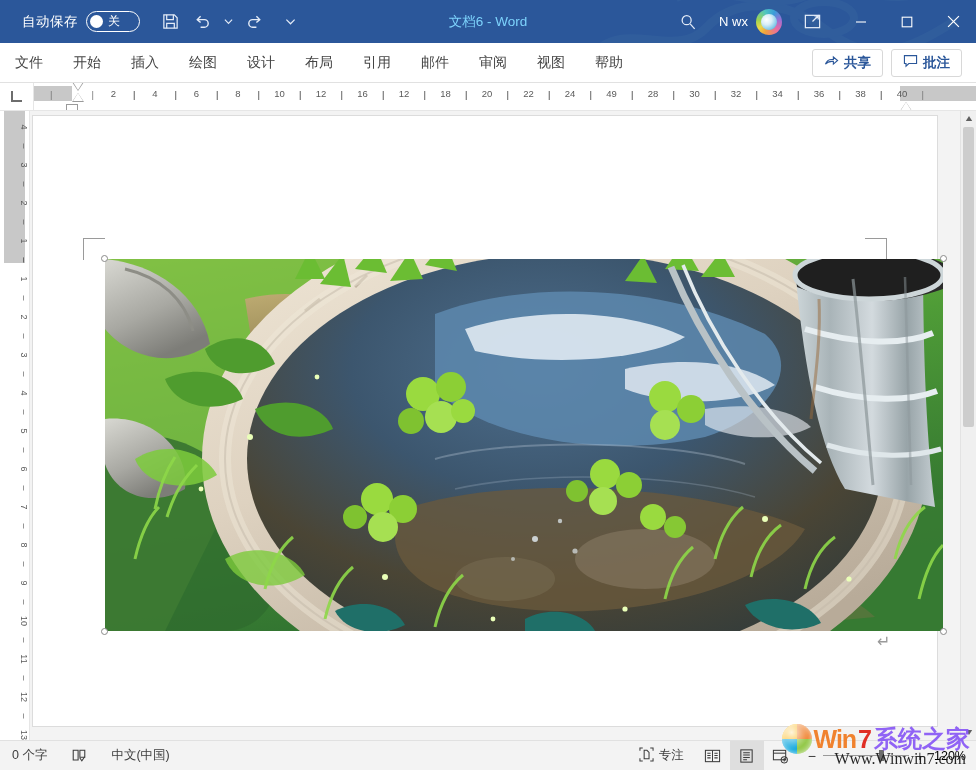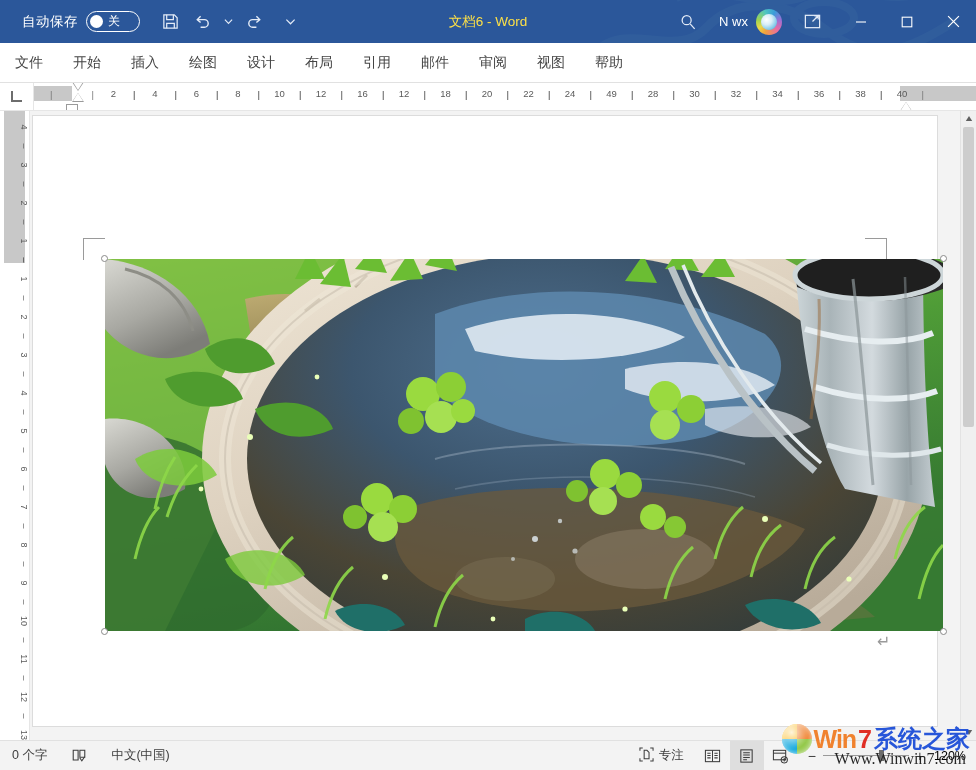--- a/index.html
+++ b/index.html
@@ -31,21 +31,21 @@
   }
   .toggle-knob { width: 13px; height: 13px; border-radius: 50%; background: #fff; flex:0 0 13px;}
   .toggle-text { color: #fff; font-size: 12px; }
   .tb-icon {
     width: 32px; height: 30px; display: flex; align-items: center; justify-content: center;
     color: #dce6f5; z-index: 2;
   }
   .tb-icon.sm { width: 20px; }
   .tb-title {
     position: absolute; left: 0; right: 0; text-align: center;
-    color: #fde047; font-size: 13.5px; pointer-events: none; z-index:1;
+    color: #7dd3fc; font-size: 13.5px; pointer-events: none; z-index:1;
   }
   .tb-right { margin-left: auto; display: flex; align-items: center; z-index: 2; }
   .tb-search { width: 46px; display:flex; align-items:center; justify-content:center; }
   .tb-user { color: #fff; font-size: 13px; padding: 0 8px; white-space: nowrap; }
   .avatar {
     width: 26px; height: 26px; border-radius: 50%;
     background:
       conic-gradient(from 200deg,
         #f2a13c 0deg, #e8d84a 40deg, #9fd450 80deg,
         #4fc6c0 140deg, #3a9bd9 190deg, #9b6fd4 240deg,
@@ -182,21 +182,21 @@
     width: 30px; height: 30px; border-radius: 50%;
     background:
       conic-gradient(from 0deg, #f07c24 0 25%, #8ec63f 0 50%, #00a3dd 0 75%, #fdb913 0 100%);
     box-shadow: inset 0 0 6px rgba(255,255,255,.75);
     position: relative;
   }
   .wm-orb::after{content:"";position:absolute;inset:0;border-radius:50%;
     background:radial-gradient(circle at 32% 28%, rgba(255,255,255,.85), rgba(255,255,255,0) 58%);}
   .wm-win { font-size: 25px; font-weight: bold; color: #f07c24; font-family:"Liberation Sans",sans-serif; letter-spacing:-1px;}
   .wm-7 { font-size: 25px; font-weight: bold; color: #e0241b; }
-  .wm-cn { font-size: 24px; font-weight: bold; color: #1d4ed8; letter-spacing: 0px; }
+  .wm-cn { font-size: 24px; font-weight: bold; color: #8b5cf6; letter-spacing: 0px; }
   .wm-url {
     font-family: "Liberation Serif", serif; font-size: 16px; color: #1a1a1a;
     margin-top: -5px; margin-right: 4px;
   }
 </style>
 </head>
 <body>
 
 <div class="app">
 
@@ -289,20 +289,38 @@
       <div class="tab">开始</div>
       <div class="tab">插入</div>
       <div class="tab">绘图</div>
       <div class="tab">设计</div>
       <div class="tab">布局</div>
       <div class="tab">引用</div>
       <div class="tab">邮件</div>
       <div class="tab">审阅</div>
       <div class="tab">视图</div>
       <div class="tab">帮助</div>
+    </div>
+    <div class="ribbon-right">
+      <div class="rr-btn">
+        <span>
+          <svg width="15" height="14" viewBox="0 0 16 15" fill="none" stroke-width="1.2">
+            <path d="M1.5 11 C3 6.5, 7 5.5, 10 6 L10 3.2 L14.5 7 L10 10.8 L10 8 C6.5 7.6, 3.5 8.5, 1.5 11Z"></path>
+          </svg>
+        </span>
+        <span>共享</span>
+      </div>
+      <div class="rr-btn">
+        <span>
+          <svg width="15" height="14" viewBox="0 0 16 15" fill="none" stroke-width="1.2">
+            <path d="M1.5 1.8h13v8.4H6.2L3.2 13v-2.8H1.5Z"></path>
+          </svg>
+        </span>
+        <span>批注</span>
+      </div>
     </div>
   </div>
 
   <div class="hruler">
     <div class="tabstop-box">
       <div class="tabstop-glyph"></div>
     </div>
     <div class="hr-track">
 
       <div class="hr-margin" style="left:0px;width:38px"></div>

